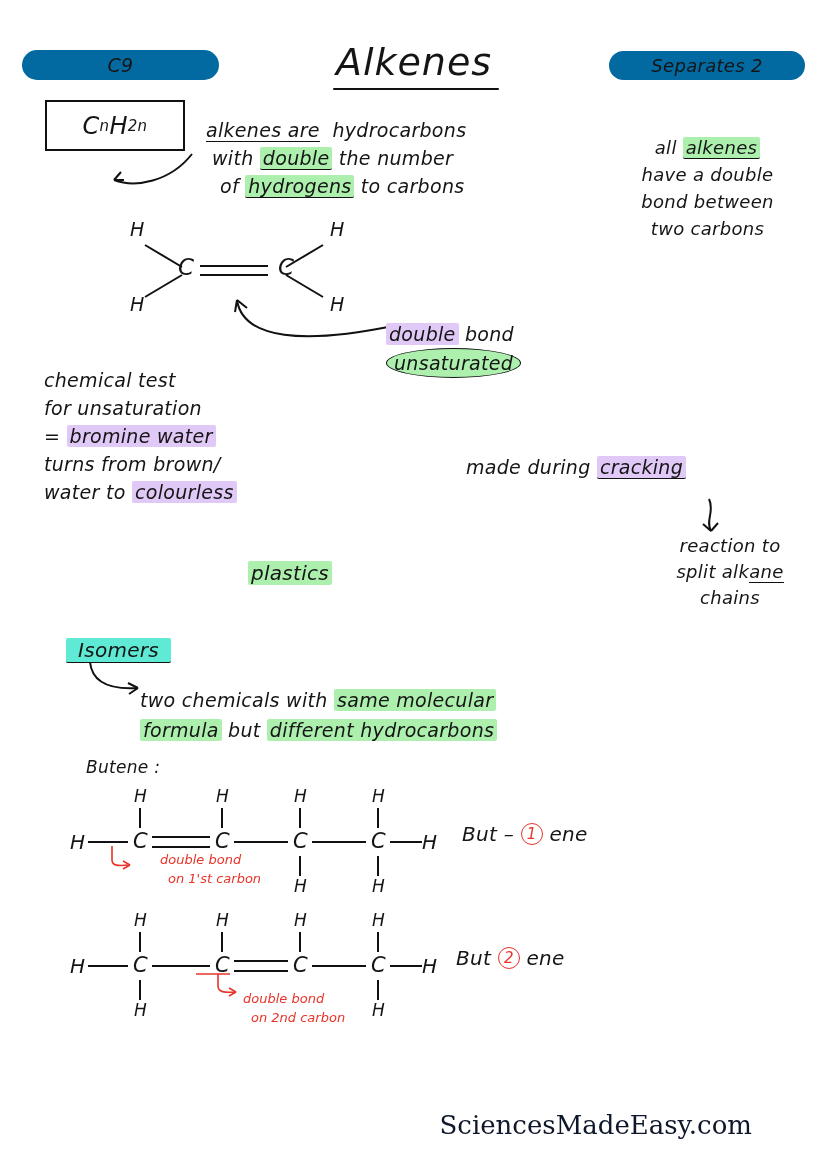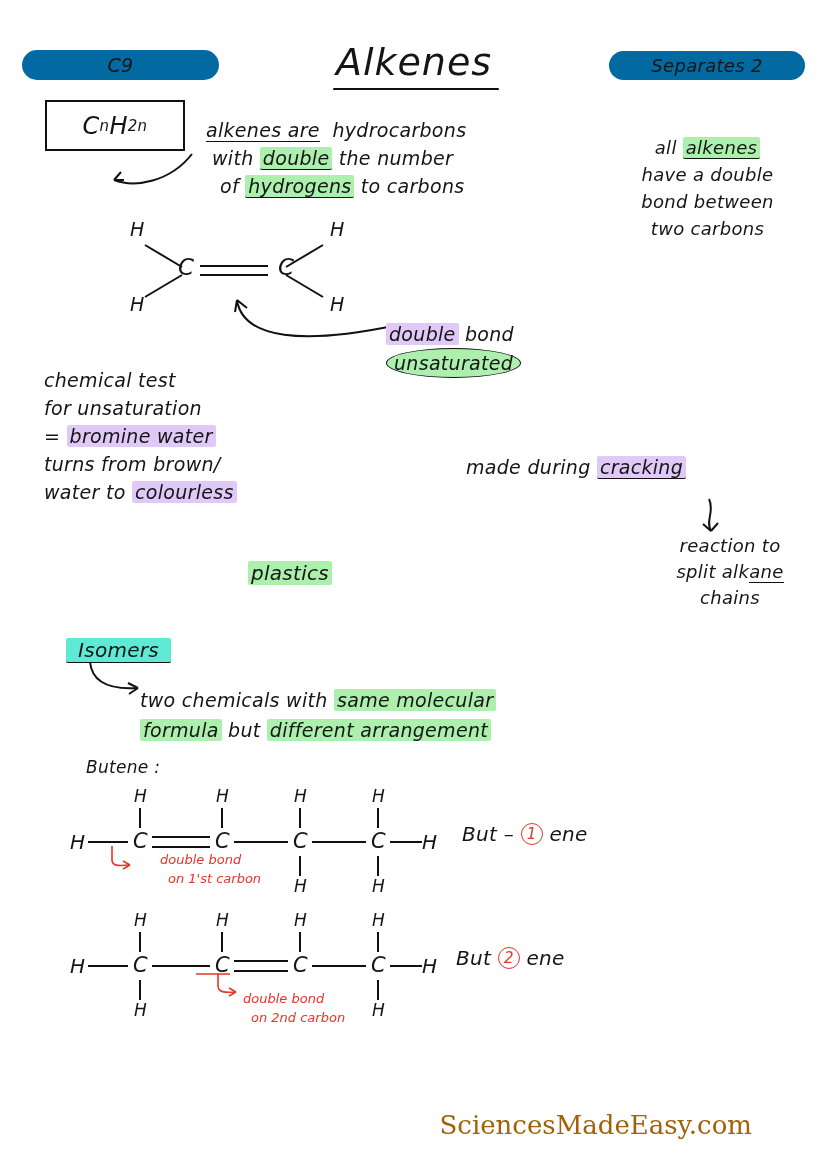--- a/index.html
+++ b/index.html
@@ -119,21 +119,21 @@
   }
   .redsmall { font-size: 13px; color: #e8342a; font-style: italic; }
 
   
   #footer {
     left: 0; top: 1110px; width: 792px;
     text-align: right;
     padding-right: 40px;
     box-sizing: border-box;
     font-size: 26px;
-    color: #a16207;
+    color: #0f172a;
     font-family: "DejaVu Serif", serif;
   }
 </style>
 </head>
 <body>
 
 <div class="page">
 
   <div class="abs pill hand" id="topic-code-pill">
     <span>C9</span>
@@ -268,21 +268,21 @@
   </svg>
 
   <div class="abs hand" id="isomers-def">
     <div>
       <span>two chemicals with</span>
       <span class="hl-green">same molecular</span>
     </div>
     <div>
       <span class="hl-green">formula</span>
       <span>but</span>
-      <span class="hl-green">different arrangement</span>
+      <span class="hl-green">different hydrocarbons</span>
     </div>
   </div>
 
   <div class="abs hand" id="butene-label">
     <span>Butene :</span>
   </div>
 
   <div class="abs" style="left:70px; top:786px;">
     <svg width="360" height="115">
 

